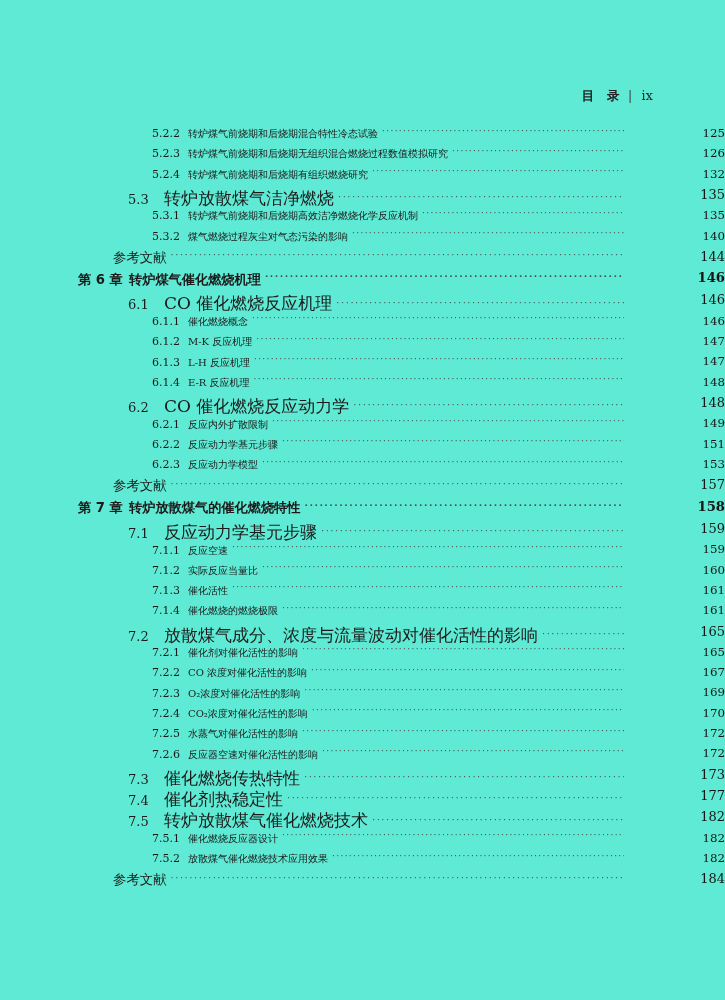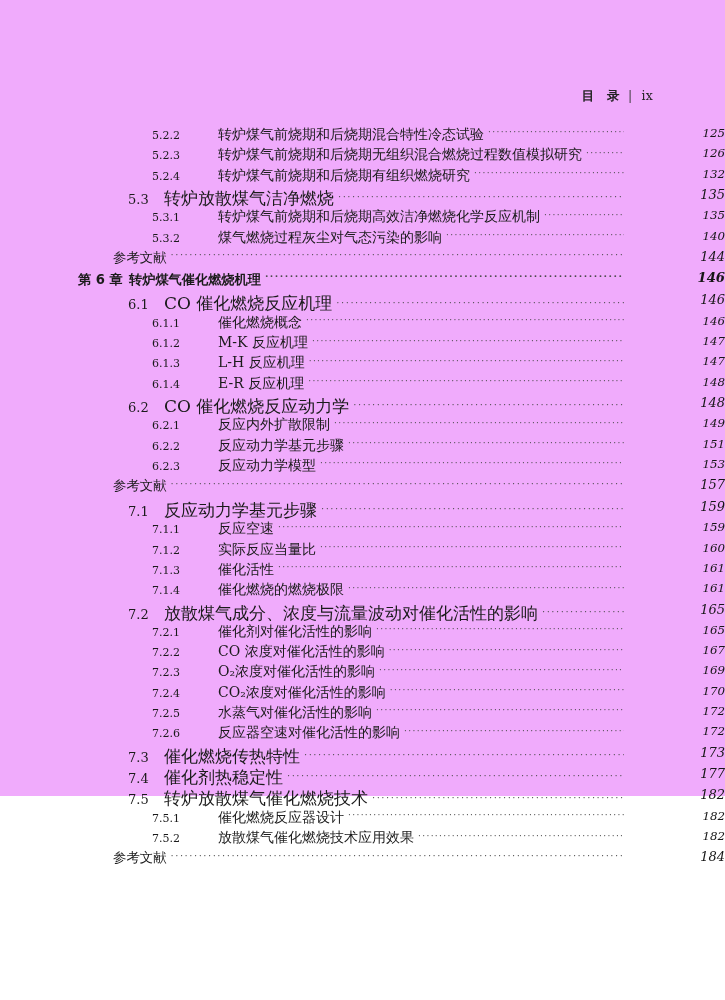--- a/index.html
+++ b/index.html
@@ -14,22 +14,22 @@
     overflow: hidden;
     font-family: "DejaVu Serif", "Liberation Serif", serif;
     color: #1b1b1b;
     -webkit-font-smoothing: antialiased;
   }
 
   .page {
     position: absolute;
     left: 0; top: 0;
     width: 725px;
-    height: 796px;
-    background: #f0abfc;
+    height: 1000px;
+    background: #5eead4;
   }
 
   
   .running-header {
     position: absolute;
     right: 72px;
     top: 88px;
     font-size: 12.5px;
     letter-spacing: 0.2px;
     color: #232323;
@@ -96,21 +96,20 @@
   }
   .pageno {
     position: absolute;
     right: 0;
     top: 0;
     width: 98px;
     text-align: right;
     padding-right: 0;
     font-family: "DejaVu Serif", "Liberation Serif", serif;
     color: #161616;
-    font-style: italic;
   }
 
   
   .lvl-chapter {
     font-family: "DejaVu Sans", "Liberation Sans", sans-serif;
     font-weight: 700;
     font-size: 13.2px;
     padding-left: 78px;
     height: 22px;
   }
@@ -133,21 +132,21 @@
   .lvl-section .title { font-size: 17px; }
   .lvl-section .pageno { font-size: 13px; }
 
   
   .lvl-sub {
     font-size: 11.2px;
     padding-left: 152px;
     height: 20.3px;
   }
   .lvl-sub .num { min-width: 36px; font-size: 11px; }
-  .lvl-sub .title { font-size: 14px; margin-left: 30px; }
+  .lvl-sub .title { font-size: 10px; }
   .lvl-sub .pageno { font-size: 11.8px; }
   .lvl-sub .leader::after { font-size: 9px; letter-spacing: 1.35px; }
 
   
   .lvl-ref {
     font-size: 13px;
     padding-left: 113px;
     height: 21.6px;
   }
   .lvl-ref .num { min-width: 0; }
@@ -267,20 +266,26 @@
         <span class="title">反应动力学模型</span>
         <span class="leader"></span>
         <span class="pageno">153</span>
       </div>
       <div class="toc-row lvl-ref">
         <span class="num"></span>
         <span class="title">参考文献</span>
         <span class="leader"></span>
         <span class="pageno">157</span>
       </div>
+      <div class="toc-row lvl-chapter">
+        <span class="num">第 7 章</span>
+        <span class="title">转炉放散煤气的催化燃烧特性</span>
+        <span class="leader"></span>
+        <span class="pageno">158</span>
+      </div>
       <div class="toc-row lvl-section">
         <span class="num">7.1</span>
         <span class="title">反应动力学基元步骤</span>
         <span class="leader"></span>
         <span class="pageno">159</span>
       </div>
       <div class="toc-row lvl-sub">
         <span class="num">7.1.1</span>
         <span class="title">反应空速</span>
         <span class="leader"></span>

